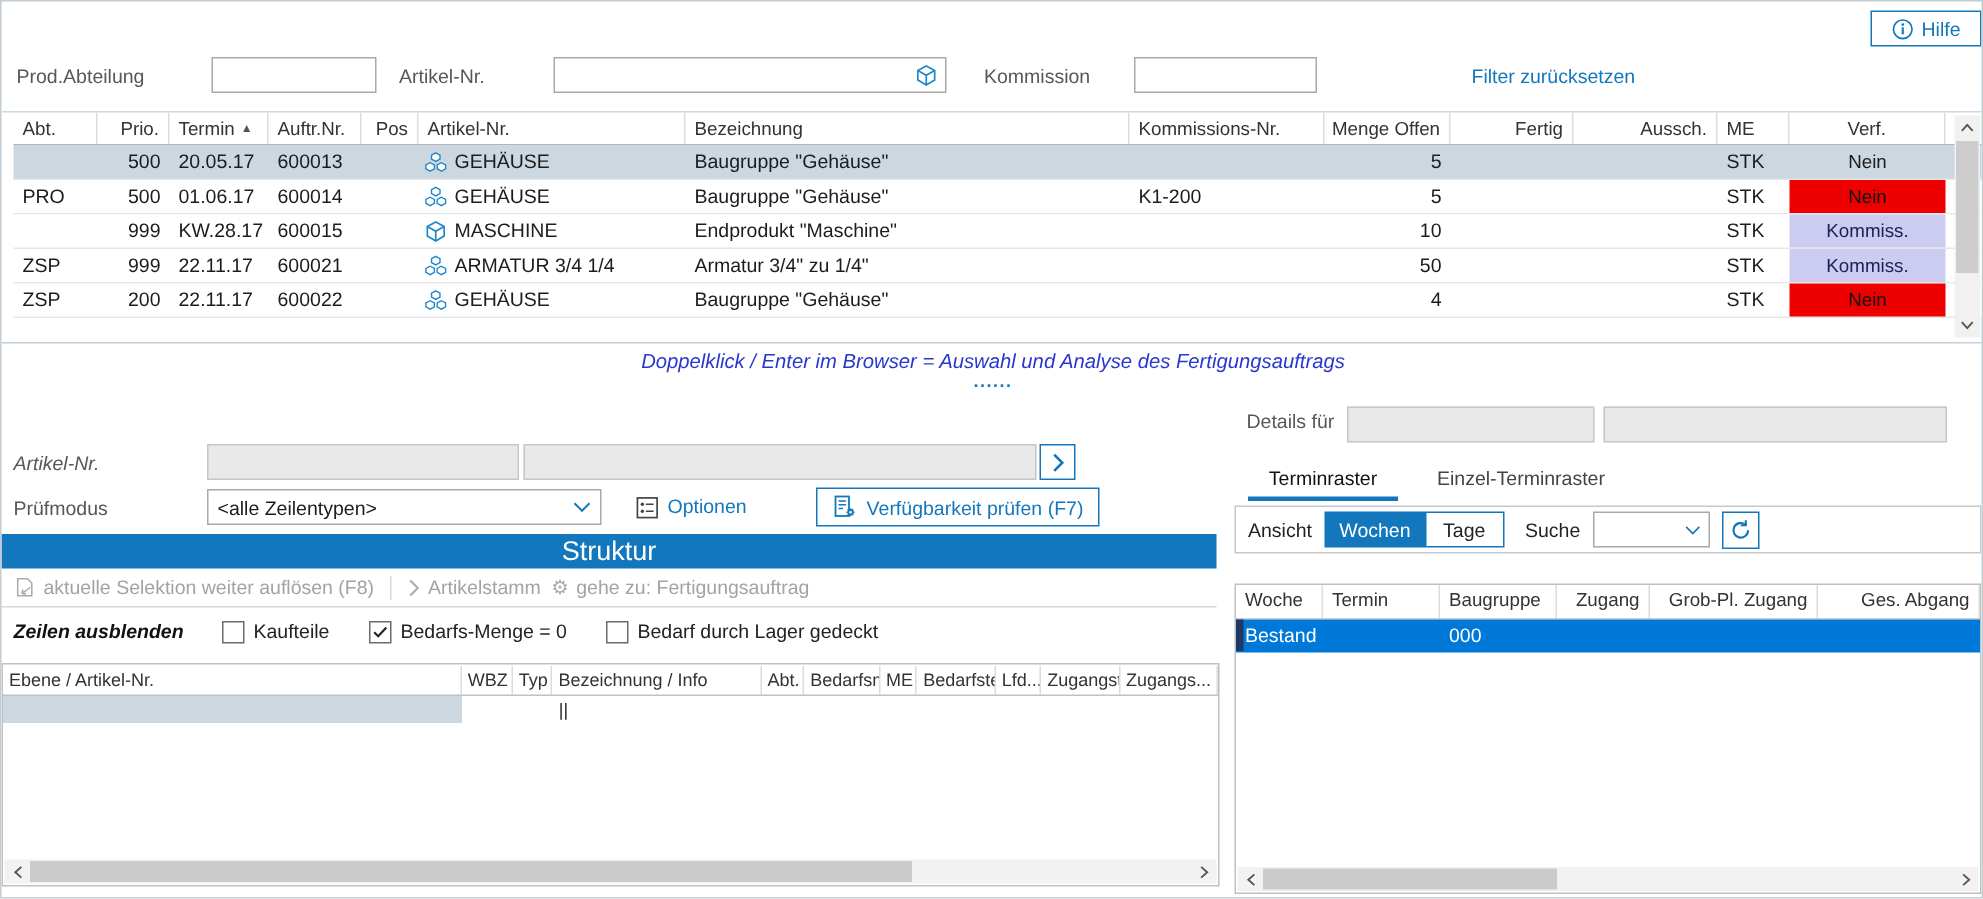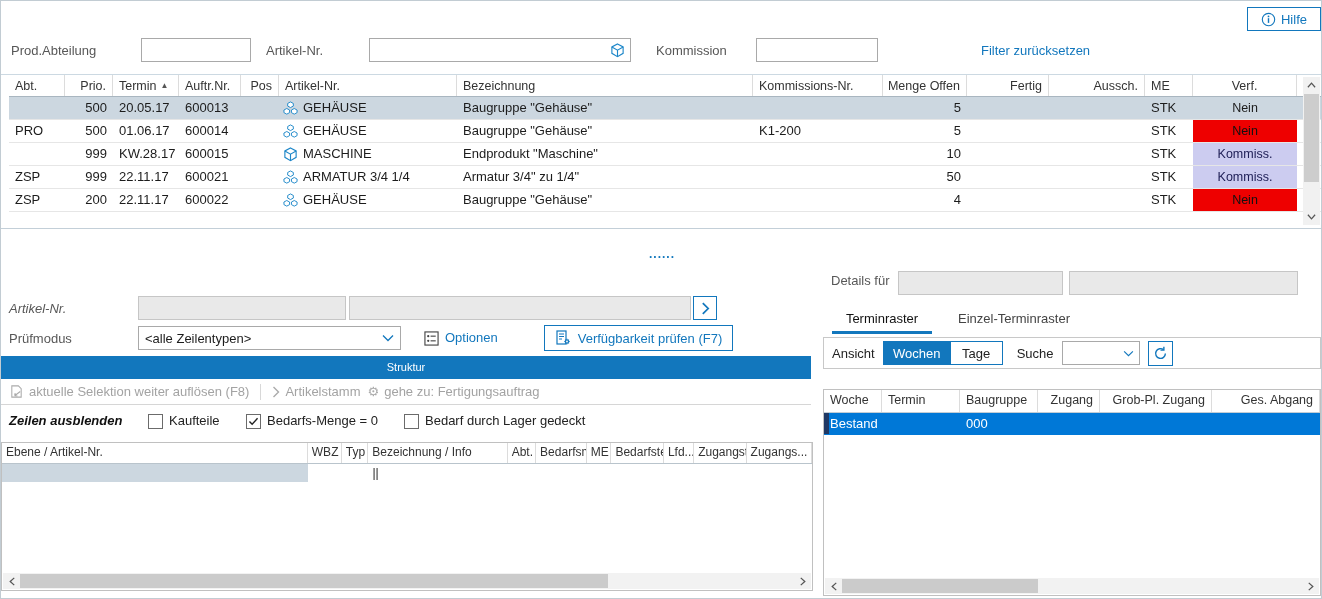--- a/index.html
+++ b/index.html
@@ -53,32 +53,32 @@
   .dis{background:#e9e9e9;border:1px solid #c6c6c6;}
   .combo{position:absolute;top:0;height:24px;border:1px solid #a9a9a9;background:#fff;box-sizing:border-box;
     display:flex;align-items:center;justify-content:space-between;padding:0 6px;cursor:pointer;}
   .go-btn{position:absolute;top:0;width:24px;height:24px;border:1px solid #1277bd;background:#fff;display:flex;
     align-items:center;justify-content:center;cursor:pointer;box-sizing:border-box;}
   .opt-link{position:absolute;top:0;display:flex;align-items:center;gap:6px;color:#1277bd;line-height:24px;cursor:pointer;}
   .check-btn{position:absolute;top:-1px;height:26px;border:1px solid #1277bd;background:#fff;color:#1277bd;
     display:flex;align-items:center;justify-content:center;gap:7px;font-size:13px;cursor:pointer;box-sizing:border-box;font-family:inherit;margin-left:16px;}
   
   .struktur-bar{position:absolute;left:0;top:355px;width:810px;height:23px;background:#1277bd;color:#fff;
-    text-align:center;line-height:23px;font-size:11px;}
+    text-align:center;line-height:23px;font-size:18px;}
   .s-toolbar{position:absolute;left:0;top:378px;width:810px;height:26px;border-bottom:1px solid #d6d6d6;
     display:flex;align-items:center;gap:7px;padding-left:8px;box-sizing:border-box;color:#a3a3a3;}
   .s-toolbar .tbi{display:flex;align-items:center;gap:5px;cursor:default;}
   .vsep{width:1px;height:16px;background:#d8d8d8;margin:0 4px;}
   .cb-row{position:absolute;left:0;top:404px;width:810px;height:34px;}
   .hide-lbl{position:absolute;left:8px;top:0;line-height:32px;font-weight:bold;font-style:italic;color:#111;}
   .cbitem{position:absolute;top:0;display:flex;align-items:center;gap:6px;line-height:32px;cursor:pointer;color:#222;}
   .cbbox{width:13px;height:13px;border:1px solid #6b6b6b;background:#fff;display:flex;align-items:center;justify-content:center;}
   
   .s-table{position:absolute;left:0;top:441px;width:812px;height:149px;border:1px solid #c0c0c0;box-sizing:border-box;overflow:hidden;background:#fff;}
-  .st-head{display:flex;height:20px;border-bottom:1px solid #b9c4cc;}
+  .st-head{display:flex;height:20px;border-bottom:1px solid #b9c4cc;align-items:center;}
   .st-hc{box-sizing:border-box;padding:0 4px;font-size:12px;color:#333;line-height:19px;border-right:1px solid #dcdcdc;white-space:nowrap;overflow:hidden;}
   .st-row{display:flex;height:18px;}
   .st-c{box-sizing:border-box;padding:0 4px;font-size:12px;line-height:18px;white-space:nowrap;overflow:hidden;}
   .st-c.selcell{background:#ccd7e0;}
   
   .details{position:absolute;left:822px;top:266px;width:498px;height:329px;}
   .d-lbl{position:absolute;left:8px;top:6px;color:#575757;}
   .tabs{position:absolute;left:0;top:40px;width:100%;height:28px;}
   .tab{position:absolute;top:0;height:24px;line-height:24px;text-align:center;cursor:pointer;color:#444;}
   .tab.active{color:#111;border-bottom:3px solid #1277bd;}
@@ -313,20 +313,21 @@
         </div>
       <div class="vthumb" style="top:17px;height:88px"></div>
       <div class="sb-btn" style="bottom:0;left:0">
           <svg width="9" height="6" viewBox="0 0 10 6">
             <path d="M1 0.5 L5 5 L9 0.5" stroke="#555" fill="none" stroke-width="1.4"></path>
           </svg>
         </div>
     </div>
   </div>
 
+  <div class="hint">Doppelklick / Enter im Browser = Auswahl und Analyse des Fertigungsauftrags</div>
   <div class="dots">......</div>
 
   <div class="form-area">
     <div class="frow" style="top:29px">
       <span class="lbl" style="left:8px;font-style:italic">Artikel-Nr.</span>
       <input class="inp dis" style="left: 137px; width: 208px;" disabled="">
       <input class="inp dis" style="left: 348px; width: 342px;" disabled="">
       <span class="go-btn" style="left:692px">
           <svg width="9" height="13" viewBox="0 0 8 12">
             <path d="M1.5 1 L6.5 6 L1.5 11" fill="none" stroke="#1277bd" stroke-width="1.6"></path>

